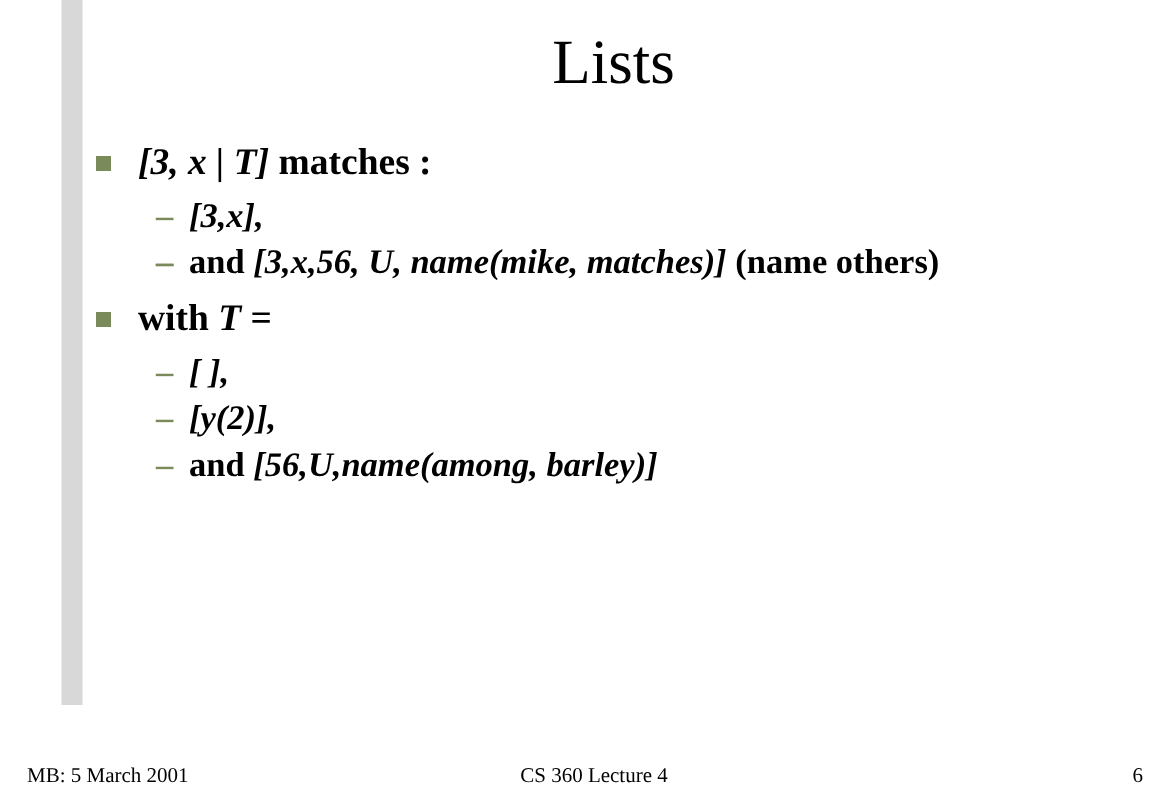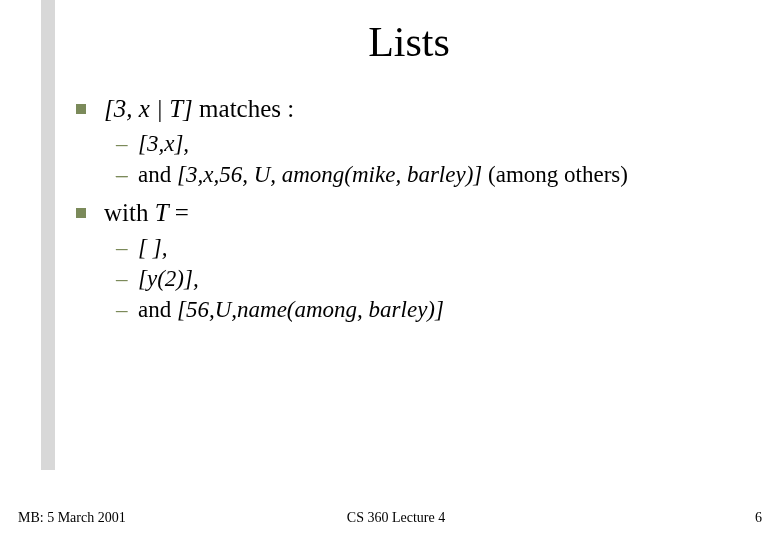--- a/index.html
+++ b/index.html
@@ -14,23 +14,24 @@
     background: #d8d8d8;
   }
   .title {
     text-align: center;
     font-size: 42px;
     font-weight: 400;
     margin-bottom: 26px;
     margin-left: 20px;
   }
   .content {
-    margin-left: 56px;
+    margin-left: 44px;
     font-size: 25px;
     line-height: 1.35;
+    font-weight: bold;
   }
   .main-item {
     position: relative;
     margin-bottom: 2px;
   }
   .main-item .square {
     position: absolute;
     left: -28px;
     top: 12px;
     width: 10px;
@@ -82,21 +83,21 @@
       <span class="dash">–</span>
       <span class="italic">[3,x],</span>
     </div>
 
     <div class="sub-item">
       <span class="dash">–</span>
     </div>
 
     <div class="sub-item">
       <span class="dash">–</span>
-      <span>and </span><span class="italic">[3,x,56, U, among(mike, barley)]</span><span> (among others)</span>
+      <span>and </span><span class="italic">[3,x,56, U, name(mike, matches)]</span><span> (name others)</span>
     </div>
 
     <div class="group-spacer"></div>
 
     <div class="main-item">
       <span class="square"></span>
       <span>with </span><span class="italic">T</span><span> =</span>
     </div>
 
     <div class="sub-item">

